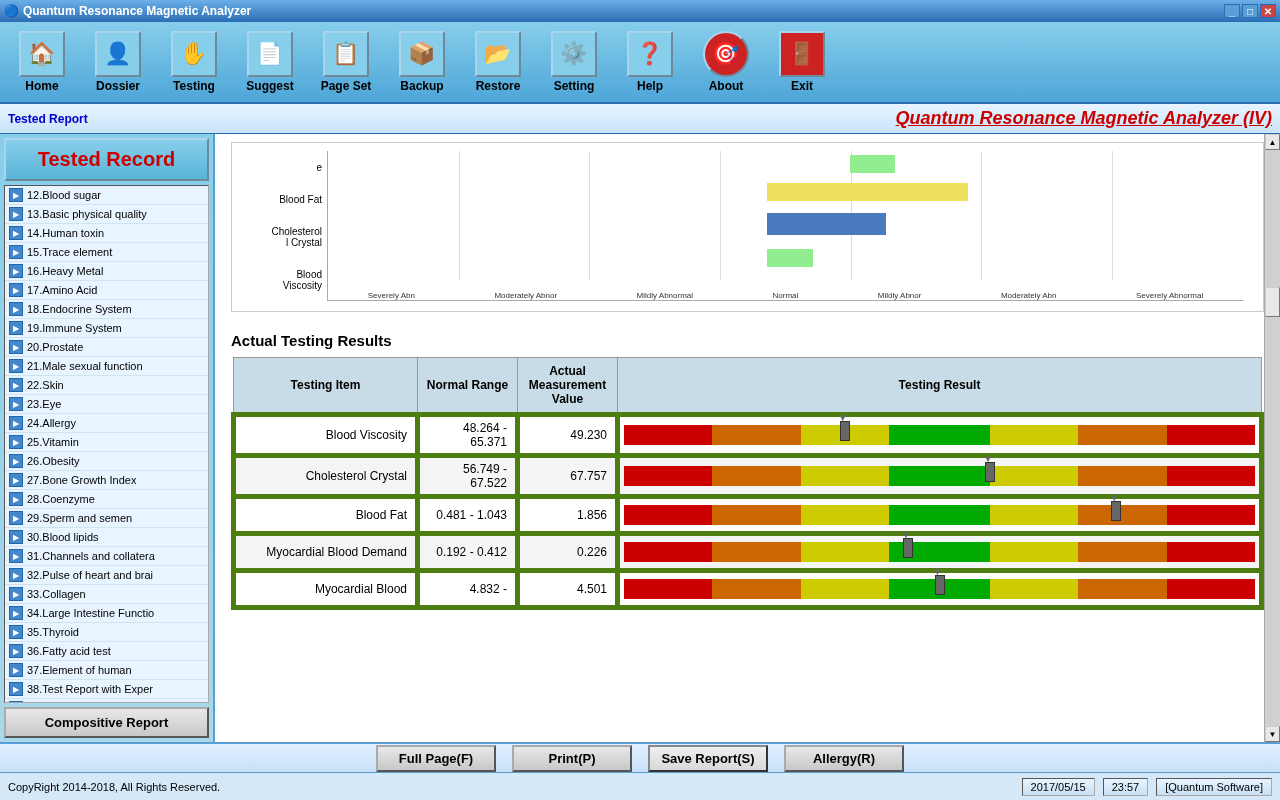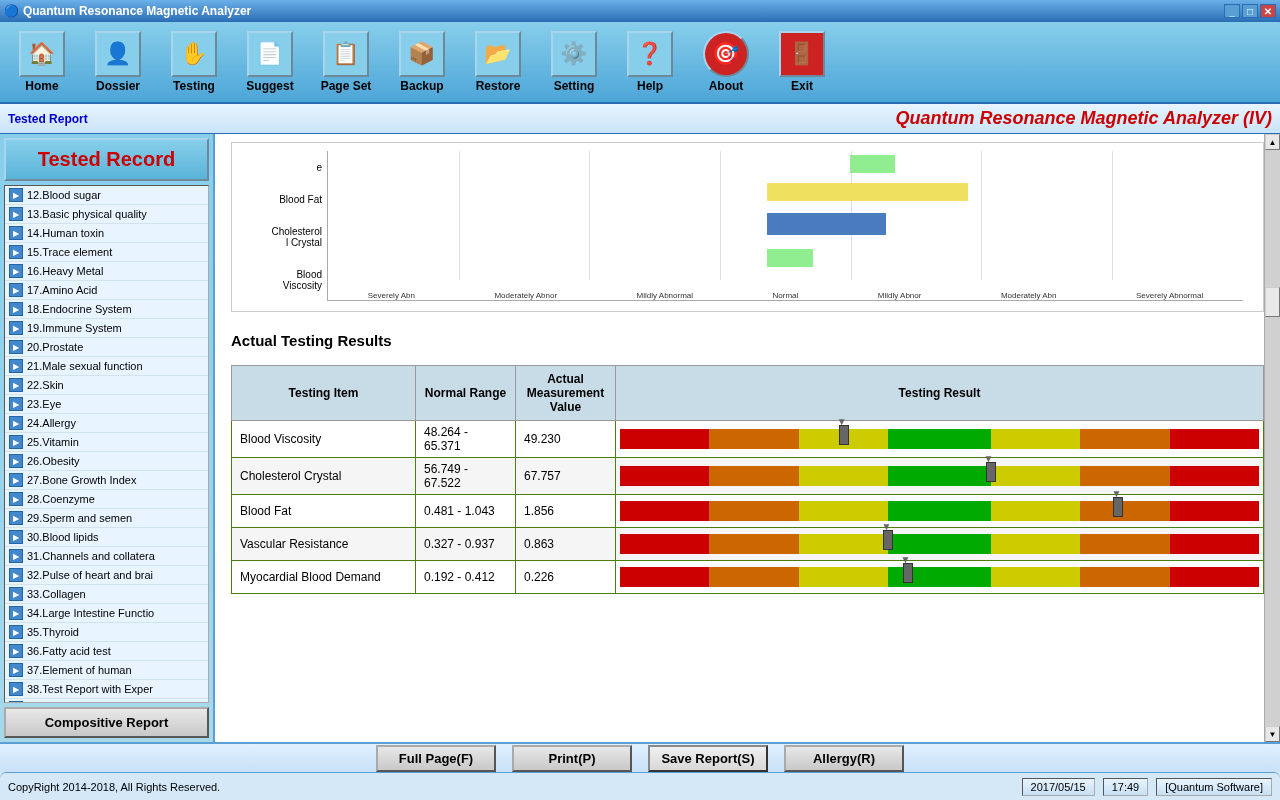--- a/index.html
+++ b/index.html
@@ -45,21 +45,21 @@
     
     .header-bar {
       background: linear-gradient(to bottom, #e8f4ff, #c8e4f8);
       height: 30px;
       display: flex;
       align-items: center;
       padding: 0 8px;
       border-bottom: 1px solid #2a6db5;
     }
     .header-title { color: #0000cc; font-size: 12px; font-weight: bold; }
-    .header-right { margin-left: auto; color: #cc0000; font-size: 18px; font-weight: bold; font-style: italic; }
+    .header-right { margin-left: auto; color: #cc0000; font-size: 18px; font-weight: bold; font-style: italic; text-decoration: underline; }
 
     
     .main-content {
       display: flex;
       height: calc(800px - 22px - 82px - 30px - 30px - 28px);
       background: #c8dce8;
     }
 
     
     .sidebar {
@@ -139,38 +139,38 @@
       background: white;
     }
 
     
     .table-section {
       padding: 8px 16px;
     }
     .section-title {
       font-size: 15px;
       font-weight: bold;
-      margin-bottom: 16px;
+      margin-bottom: 8px;
     }
     .results-table {
       width: 100%;
       border-collapse: collapse;
       font-size: 12px;
     }
     .results-table th {
       background: #c8dce8;
       border: 1px solid #999;
       padding: 6px 8px;
       text-align: center;
       font-weight: bold;
     }
     .results-table td {
-      border: 1px solid #4d7c0f;
+      border: 5px solid #4d7c0f;
       padding: 4px 8px;
-      text-align: left;
+      text-align: right;
       vertical-align: middle;
     }
     .results-table tr:nth-child(even) td { background: #f5f5f5; }
     .results-table tr:nth-child(odd) td { background: white; }
 
     .bar-cell { position: relative; height: 28px; min-width: 200px; }
     .bar-track {
       position: absolute;
       top: 4px;
       left: 0;
@@ -225,21 +225,20 @@
 
     
     .status-bar {
       height: 28px;
       background: #d4e8f7;
       display: flex;
       align-items: center;
       padding: 0 8px;
       font-size: 11px;
       border-top: 1px solid #5a9fd4;
-      border-radius: 6px;
     }
     .status-left { flex: 1; }
     .status-right { display: flex; gap: 8px; }
     .status-segment {
       background: linear-gradient(to bottom, #e8f4ff, #c8e0f4);
       border: 1px inset #aaa;
       padding: 2px 8px;
       font-size: 11px;
     }
 
@@ -550,54 +549,54 @@
           <div class="bar-seg" style="width:16%;background:#00aa00;"></div>
           <div class="bar-seg" style="width:14%;background:#cccc00;"></div>
           <div class="bar-seg" style="width:14%;background:#cc6600;"></div>
           <div class="bar-seg" style="width:14%;background:#cc0000;"></div>
         </div>
         <div class="bar-indicator" style="left:78%;"></div>
       </div>
     </td>
   </tr>
               <tr>
-    <td>Vascular Resistance</td>
-    <td>0.327 - 0.937</td>
-    <td>0.863</td>
-    <td style="padding:2px 4px;">
-      <div class="bar-cell">
-        <div class="bar-track">
-          <div class="bar-seg" style="width:14%;background:#cc0000;"></div>
-          <div class="bar-seg" style="width:14%;background:#cc6600;"></div>
-          <div class="bar-seg" style="width:14%;background:#cccc00;"></div>
-          <div class="bar-seg" style="width:16%;background:#00aa00;"></div>
-          <div class="bar-seg" style="width:14%;background:#cccc00;"></div>
-          <div class="bar-seg" style="width:14%;background:#cc6600;"></div>
-          <div class="bar-seg" style="width:14%;background:#cc0000;"></div>
-        </div>
-        <div class="bar-indicator" style="left:42%;"></div>
-      </div>
-    </td>
-  </tr>
-              <tr>
     <td>Myocardial Blood Demand</td>
     <td>0.192 - 0.412</td>
     <td>0.226</td>
     <td style="padding:2px 4px;">
       <div class="bar-cell">
         <div class="bar-track">
           <div class="bar-seg" style="width:14%;background:#cc0000;"></div>
           <div class="bar-seg" style="width:14%;background:#cc6600;"></div>
           <div class="bar-seg" style="width:14%;background:#cccc00;"></div>
           <div class="bar-seg" style="width:16%;background:#00aa00;"></div>
           <div class="bar-seg" style="width:14%;background:#cccc00;"></div>
           <div class="bar-seg" style="width:14%;background:#cc6600;"></div>
           <div class="bar-seg" style="width:14%;background:#cc0000;"></div>
         </div>
         <div class="bar-indicator" style="left:45%;"></div>
+      </div>
+    </td>
+  </tr>
+              <tr>
+    <td>Myocardial Blood</td>
+    <td>4.832 -</td>
+    <td>4.501</td>
+    <td style="padding:2px 4px;">
+      <div class="bar-cell">
+        <div class="bar-track">
+          <div class="bar-seg" style="width:14%;background:#cc0000;"></div>
+          <div class="bar-seg" style="width:14%;background:#cc6600;"></div>
+          <div class="bar-seg" style="width:14%;background:#cccc00;"></div>
+          <div class="bar-seg" style="width:16%;background:#00aa00;"></div>
+          <div class="bar-seg" style="width:14%;background:#cccc00;"></div>
+          <div class="bar-seg" style="width:14%;background:#cc6600;"></div>
+          <div class="bar-seg" style="width:14%;background:#cc0000;"></div>
+        </div>
+        <div class="bar-indicator" style="left:50%;"></div>
       </div>
     </td>
   </tr>
             </tbody>
         </table>
       </div>
     </div>
 
     <div style="position:absolute;right:0;top:0;bottom:0;width:16px;background:#d0d0d0;border-left:1px solid #aaa;display:flex;flex-direction:column;">
       <div style="width:100%;height:16px;background:#e8e8e8;border:1px outset #ccc;display:flex;align-items:center;justify-content:center;font-size:8px;">▲</div>
@@ -613,16 +612,16 @@
   <div class="bottom-btn">Full Page(F)</div>
   <div class="bottom-btn">Print(P)</div>
   <div class="bottom-btn active">Save Report(S)</div>
   <div class="bottom-btn">Allergy(R)</div>
 </div>
 
 <div class="status-bar">
   <span class="status-left">CopyRight 2014-2018, All Rights Reserved.</span>
   <div class="status-right">
     <span class="status-segment">2017/05/15</span>
-    <span class="status-segment">17:49</span>
+    <span class="status-segment">23:57</span>
     <span class="status-segment">[Quantum Software]</span>
   </div>
 </div>
 
 </body></html>

